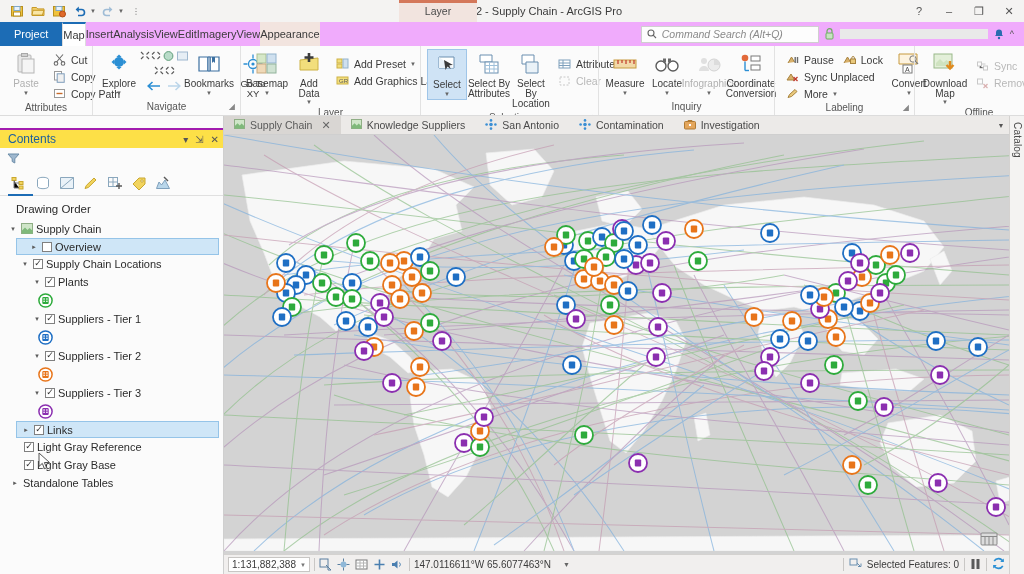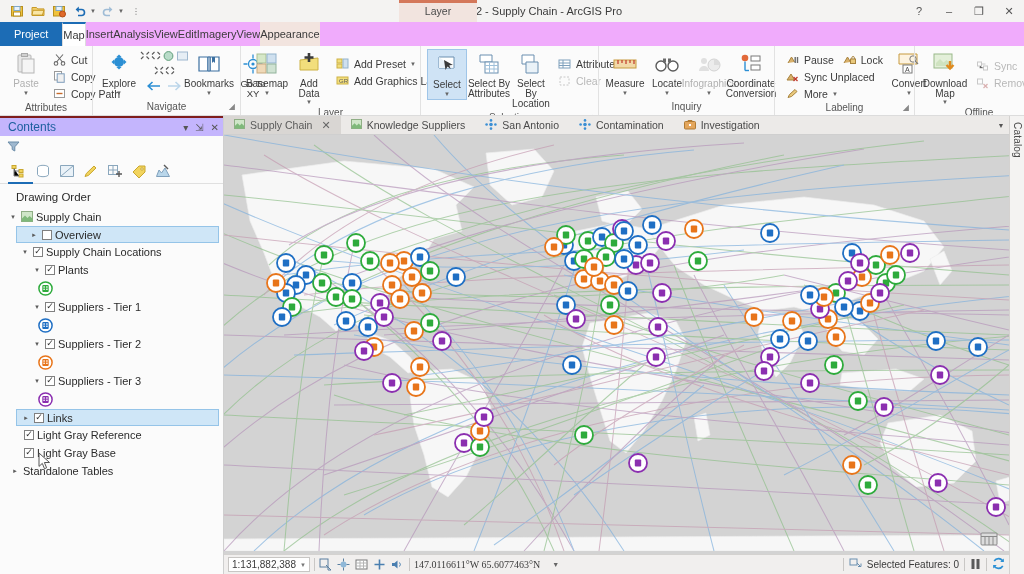--- a/index.html
+++ b/index.html
@@ -74,21 +74,21 @@
   .smallcol { display:flex; flex-direction:column; justify-content:flex-start; padding-top:2px; }
   .smallbtn { display:flex; align-items:center; gap:4px; padding:1px 4px; cursor:pointer; height:17px; font-size:10.5px; color:#3b3b3b; white-space:nowrap; }
   .smallbtn.dim { color:#b8b8b8; }
   .smallbtn .ico { width:15px; height:15px; display:flex; align-items:center; justify-content:center; flex:none; }
 
   
   .bodyrow { flex:1; display:flex; min-height:0; }
 
   
   .contents { width:224px; background:#fbfbfb; display:flex; flex-direction:column; border-right:1px solid #cfcfcf; flex:none; }
-  .pane-head { height:20px; background:#c4b5fd; display:flex; align-items:center; padding:0 4px 0 8px; border-top:2px solid #7f1d1d; }
+  .pane-head { height:20px; background:#fde047; display:flex; align-items:center; padding:0 4px 0 8px; border-top:2px solid #a21caf;margin-top:12px; }
   .pane-title { font-size:12px; color:#1c5f9e; }
   .pane-head .acts { margin-left:auto; display:flex; gap:7px; align-items:center; color:#555; font-size:10px; }
   .pane-head .acts span { cursor:pointer; }
   .search-row { display:flex; align-items:center; gap:5px; padding:4px 6px 3px 7px; }
   .filtericon { flex:none; cursor:pointer; }
   .searchbox { flex:1; height:17px; border:1px solid #cfcfcf; background:#fff; display:flex; align-items:center; padding:0 4px; gap:3px; }
   .searchbox .ph { flex:1; color:#9a9a9a; font-style:italic; font-size:10.5px; }
   .searchbox .mg { color:#666; }
   .searchbox .cr { color:#888; font-size:6px; }
   .ctoolbar { display:flex; align-items:center; gap:6px; padding:2px 8px 0 10px; border-bottom:1px solid #e0e0e0; height:26px; position:relative; }
@@ -117,21 +117,21 @@
   .mapcanvas svg { position:absolute; left:0; top:0; }
   .overviewbtn { position:absolute; right:9px; bottom:6px; width:20px; height:17px; display:flex; align-items:center; justify-content:center; cursor:pointer; }
 
   
   .statusbar { height:20px; background:#f1efee; border-top:1px solid #d4d2d0; display:flex; align-items:center; padding:0 4px; gap:4px; flex:none; font-size:10px; color:#3b3b3b; }
   .scalebox { height:15px; border:1px solid #c8c6c4; background:#fff; display:flex; align-items:center; padding:0 3px; gap:4px; }
   .scalebox .cr { font-size:6px; color:#777; }
   .sbsep { width:1px; height:13px; background:#c9c7c5; }
   .sbicons { display:flex; align-items:center; gap:4px; }
   .sbicons .si { width:14px; height:14px; display:flex; align-items:center; justify-content:center; cursor:pointer; }
-  .coordwrap { flex:1; position:relative; height:15px; display:flex; align-items:center; justify-content:flex-start; gap:12px;font-family:Liberation Serif, serif; }
+  .coordwrap { flex:1; position:relative; height:15px; display:flex; align-items:center; justify-content:flex-start; gap:12px; }
   .sbright { margin-left:auto; display:flex; align-items:center; gap:5px; }
 
   
   .catalogtab {
     width:15px; background:#f4f3f2; border-left:1px solid #d4d2d0;
     display:flex; align-items:flex-start; justify-content:center; padding-top:6px; flex:none; cursor:pointer;
   }
   .catalogtab span {
     writing-mode:vertical-rl; font-size:10px; color:#4a4a4a; letter-spacing:.2px;
   }
@@ -200,20 +200,43 @@
     <div class="tab project">Project</div>
     <div class="tab active">Map</div>
     <div class="tab">Insert</div>
     <div class="tab">Analysis</div>
     <div class="tab">View</div>
     <div class="tab">Edit</div>
     <div class="tab">Imagery</div>
     <div class="tab">View</div>
     <div class="tab ctx">Appearance</div>
 
+    <div class="searchwrap">
+      <div class="cmdsearch">
+        <svg width="10" height="10" viewBox="0 0 10 10">
+            <circle cx="4" cy="4" r="3" fill="none" stroke="#666" stroke-width="1.1"></circle>
+            <line x1="6.2" y1="6.2" x2="9" y2="9" stroke="#666" stroke-width="1.1"></line>
+          </svg>
+        <span class="ph">Command Search (Alt+Q)</span>
+      </div>
+      <span class="lockicon">
+        <svg width="11" height="13" viewBox="0 0 11 13">
+            <path d="M3 6V4.2a2.5 2.5 0 0 1 5 0V6" fill="none" stroke="#6fae63" stroke-width="1.2"></path>
+            <rect x="2" y="6" width="7" height="6" rx="1" fill="#c8e2c0" stroke="#6fae63"></rect>
+          </svg>
+      </span>
+      <div class="progbar"></div>
+      <span class="belliconwrap">
+        <svg width="12" height="12" viewBox="0 0 12 12">
+            <path d="M6 1.5a3 3 0 0 1 3 3v2.2l1 1.4H2l1-1.4V4.5a3 3 0 0 1 3-3z" fill="#2b6cb0"></path>
+            <circle cx="6" cy="10" r="1.2" fill="#2b6cb0"></circle>
+          </svg>
+      </span>
+      <span class="chevup">^</span>
+    </div>
   </div>
 
   <div class="ribbon">
 
     <div class="rgroup" style="width:92px">
       <div class="rgroup-body">
         <div class="bigbtn" style="width:36px">
           <span class="ico">
             <svg width="22" height="24" viewBox="0 0 22 24">
                 <rect x="3" y="3" width="13" height="17" rx="1" fill="#e8e8e8" stroke="#b5b5b5"></rect>

